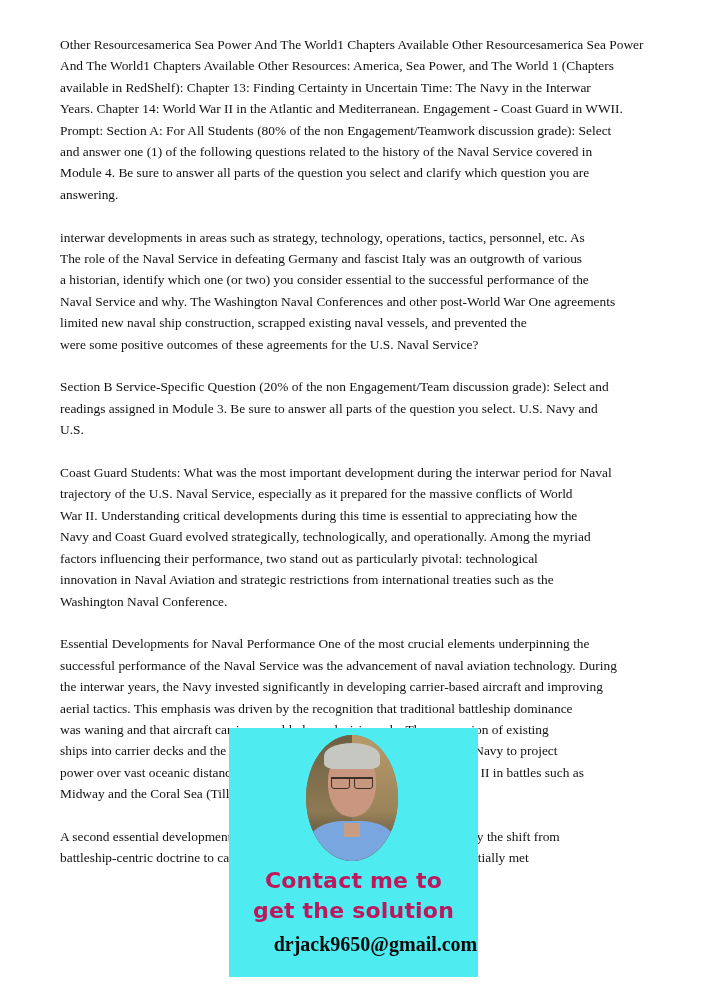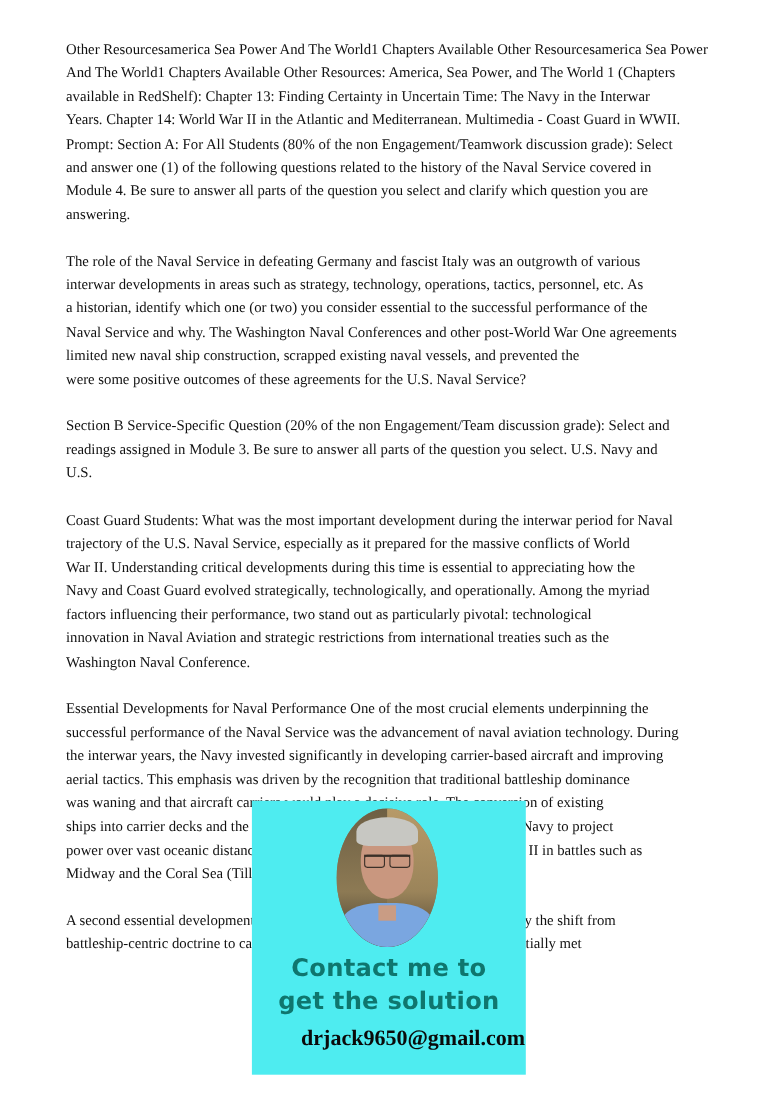--- a/index.html
+++ b/index.html
@@ -81,21 +81,21 @@
     }
     .portrait .glasses::before { left: 0; }
     .portrait .glasses::after { right: 0; }
 
     .promo-line {
       position: absolute;
       left: 0; right: 0;
       text-align: center;
       font-family: "DejaVu Sans", "Liberation Sans", sans-serif;
       font-weight: bold;
-      color: #0f766e;
+      color: #be185d;
       font-size: 22px;
       letter-spacing: 0.2px;
     }
     .promo-line.l1 { top: 140px; }
     .promo-line.l2 { top: 170px; }
     .promo-email {
       position: absolute;
       left: 0; right: 0;
       top: 205px;
       text-align: center;
@@ -107,29 +107,29 @@
     }
   </style>
 </head>
 <body>
 
 <div class="page">
   <p class="para">
     <span class="line">Other Resourcesamerica Sea Power And The World1 Chapters Available Other Resourcesamerica Sea Power</span>
     <span class="line">And The World1 Chapters Available Other Resources: America, Sea Power, and The World 1 (Chapters</span>
     <span class="line">available in RedShelf): Chapter 13: Finding Certainty in Uncertain Time: The Navy in the Interwar</span>
-    <span class="line">Years. Chapter 14: World War II in the Atlantic and Mediterranean. Multimedia - Coast Guard in WWII.</span>
+    <span class="line">Years. Chapter 14: World War II in the Atlantic and Mediterranean. Engagement - Coast Guard in WWII.</span>
     <span class="line">Prompt: Section A: For All Students (80% of the non Engagement/Teamwork discussion grade): Select</span>
     <span class="line">and answer one (1) of the following questions related to the history of the Naval Service covered in</span>
     <span class="line">Module 4. Be sure to answer all parts of the question you select and clarify which question you are</span>
     <span class="line">answering.</span>
   </p>
   <p class="para">
+    <span class="line">interwar developments in areas such as strategy, technology, operations, tactics, personnel, etc. As</span>
     <span class="line">The role of the Naval Service in defeating Germany and fascist Italy was an outgrowth of various</span>
-    <span class="line">interwar developments in areas such as strategy, technology, operations, tactics, personnel, etc. As</span>
     <span class="line">a historian, identify which one (or two) you consider essential to the successful performance of the</span>
     <span class="line">Naval Service and why. The Washington Naval Conferences and other post-World War One agreements</span>
     <span class="line">limited new naval ship construction, scrapped existing naval vessels, and prevented the</span>
     <span class="line">were some positive outcomes of these agreements for the U.S. Naval Service?</span>
   </p>
   <p class="para">
     <span class="line">Section B Service-Specific Question (20% of the non Engagement/Team discussion grade): Select and</span>
     <span class="line">readings assigned in Module 3. Be sure to answer all parts of the question you select. U.S. Navy and</span>
     <span class="line">U.S.</span>
   </p>

